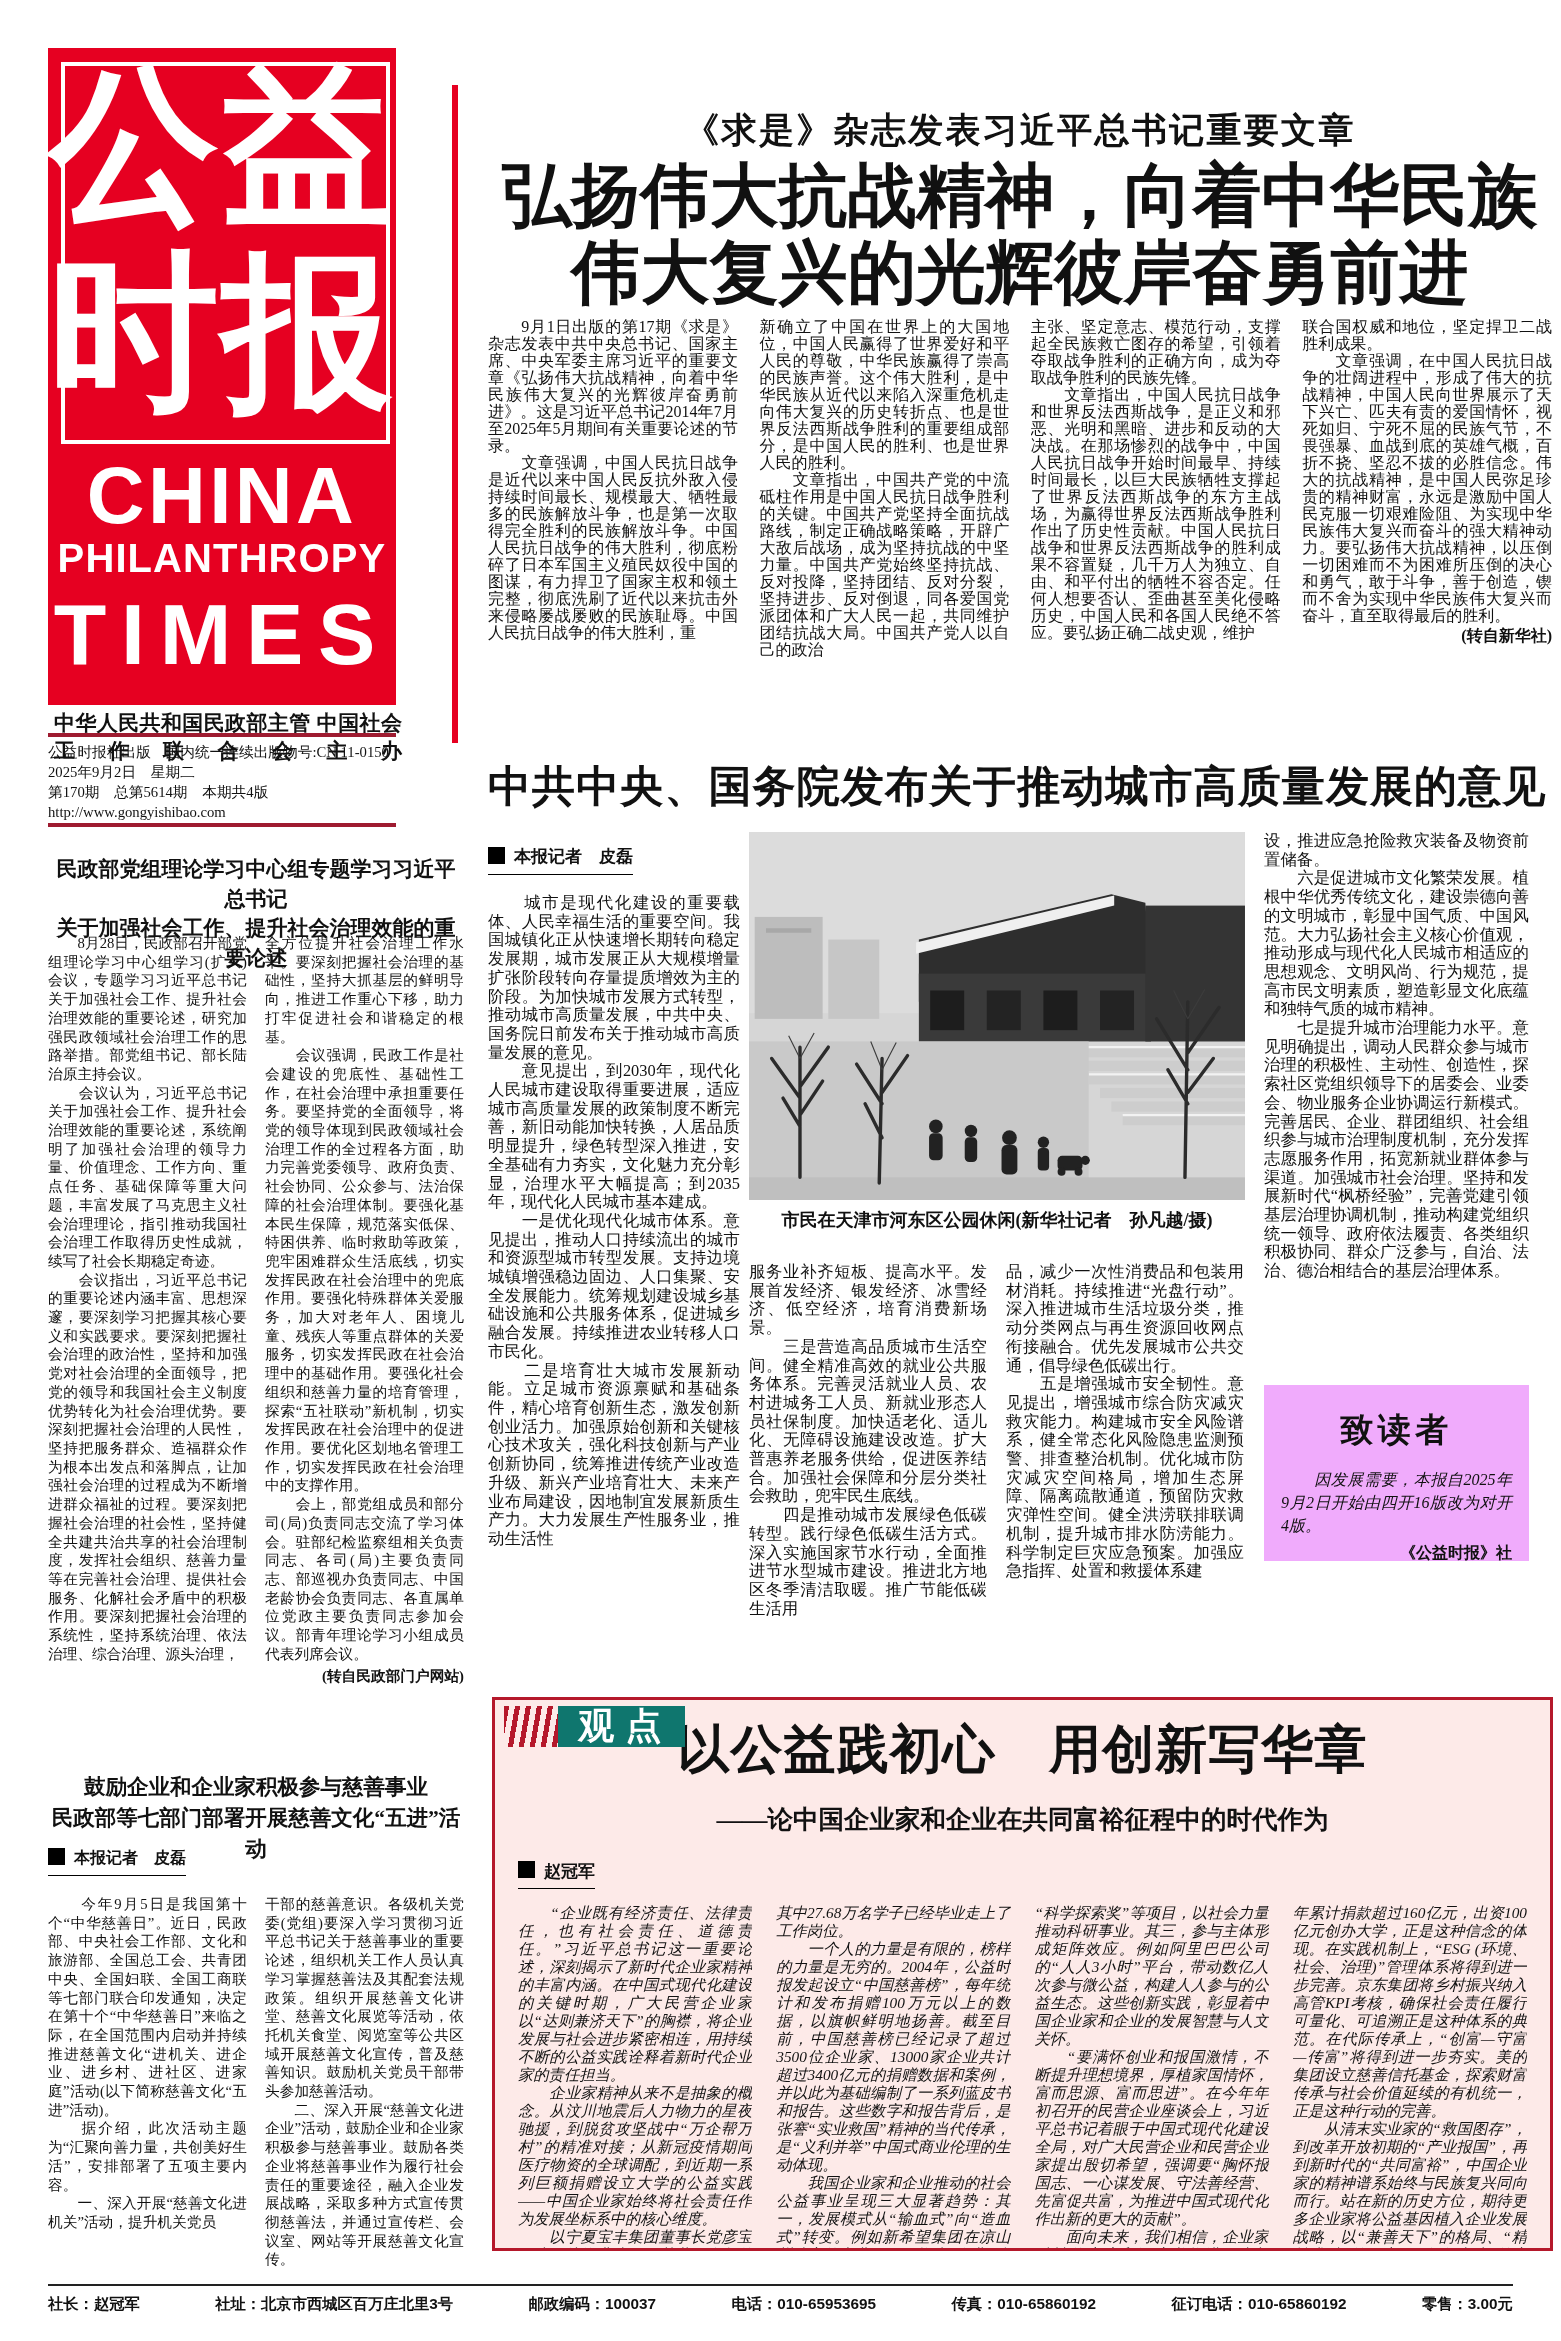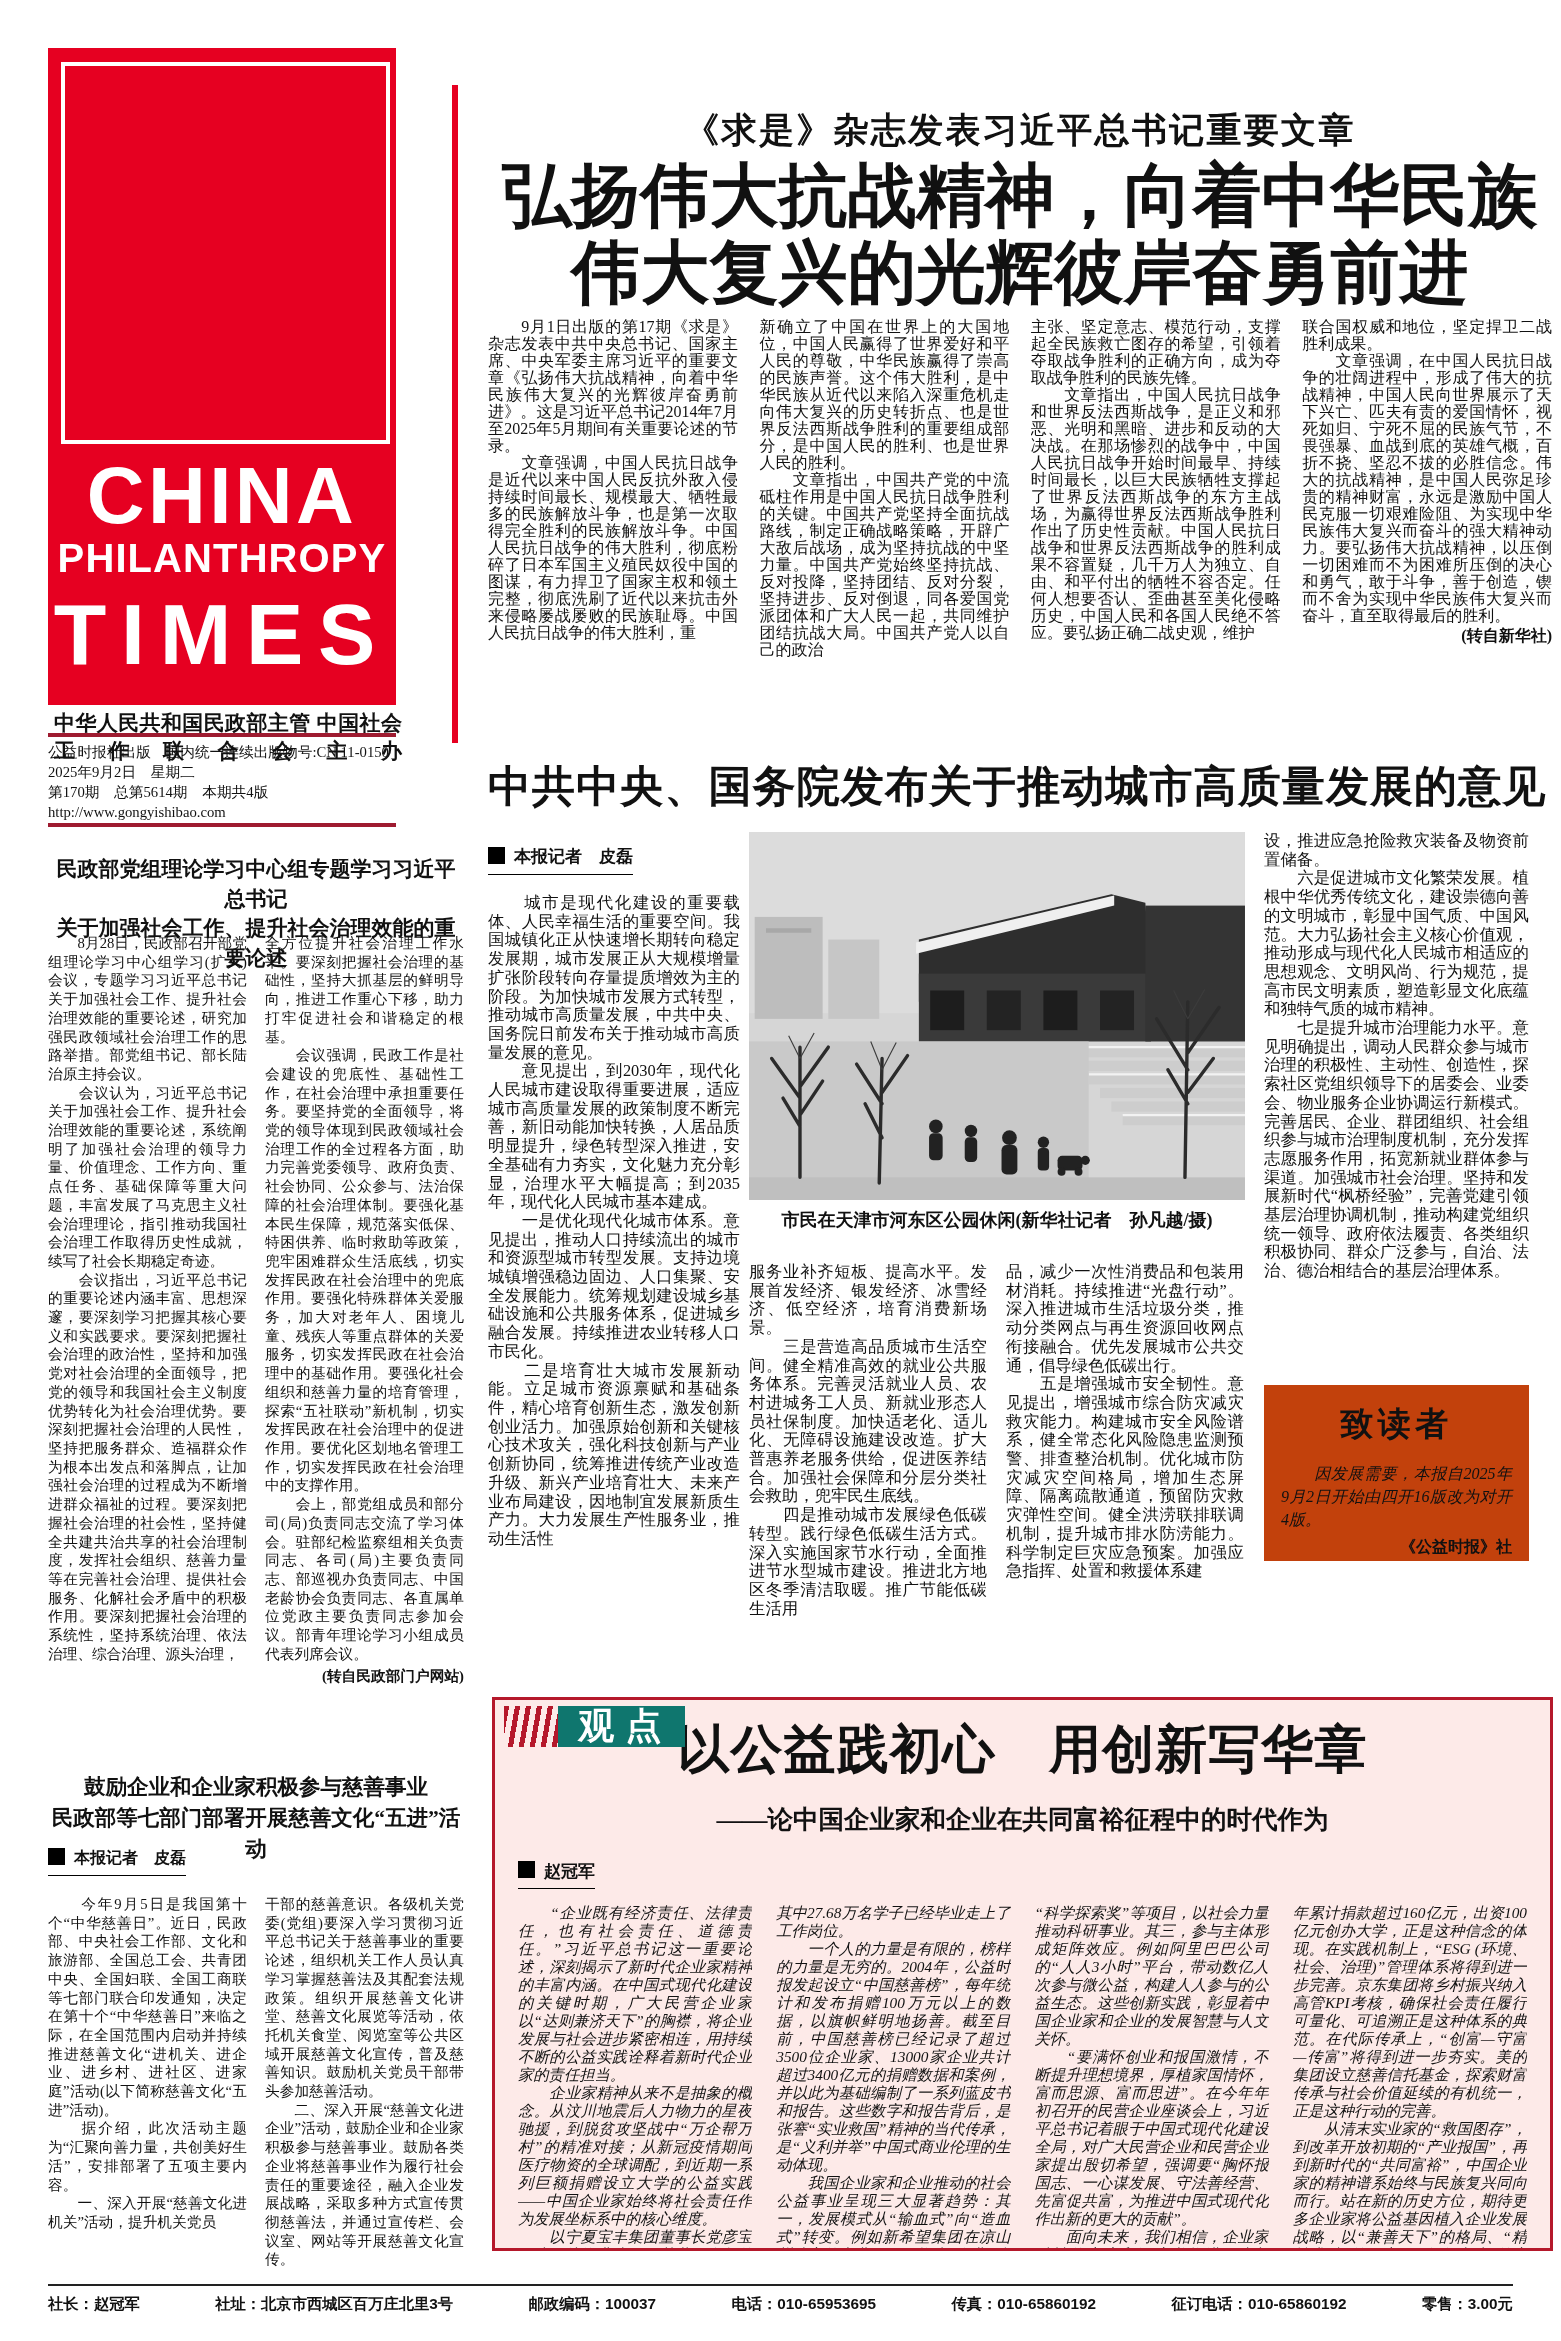--- a/index.html
+++ b/index.html
@@ -75,21 +75,21 @@
   .city-colA{position:absolute;left:488px;top:894px;width:252px;height:785px;overflow:hidden;font-size:16.4px;line-height:18.7px;}
   .city-photo{position:absolute;left:749px;top:832px;width:496px;height:368px;overflow:hidden;background:#cfcfcf;}
   .city-caption{position:absolute;left:749px;top:1208px;width:496px;text-align:center;font-size:18px;font-weight:bold;}
   .city-colB{position:absolute;left:749px;top:1263px;width:238px;height:419px;overflow:hidden;font-size:16.4px;line-height:18.7px;}
   .city-colC{position:absolute;left:1006px;top:1263px;width:238px;height:419px;overflow:hidden;font-size:16.4px;line-height:18.7px;}
   .city-colD{position:absolute;left:1264px;top:832px;width:265px;height:535px;overflow:hidden;font-size:16.4px;line-height:18.7px;}
 
   
   .reader-box{
     position:absolute;left:1264px;top:1385px;width:265px;height:176px;
-    background:#c2410c;overflow:hidden;padding:17px 17px;box-sizing:border-box;
+    background:#f0abfc;overflow:hidden;padding:23px 17px;box-sizing:border-box;
   }
   .reader-title{text-align:center;font-size:33px;font-weight:bold;letter-spacing:4.5px;}
   .reader-body{margin-top:14.7px;font-size:16px;line-height:23px;text-align:justify;font-style:italic;}
   .reader-sign{margin-top:4.5px;font-size:16px;line-height:23px;text-align:right;font-weight:bold;}
   .reader-date{font-size:16px;line-height:23px;text-align:right;}
 
   
   .lm-headline{
     position:absolute;left:48px;top:855px;width:416px;
     text-align:center;font-size:21px;line-height:29.5px;font-weight:bold;
@@ -131,20 +131,24 @@
     font-size:15.3px;font-weight:bold;font-family:"Liberation Sans", sans-serif;
   }
 </style>
 </head>
 <body>
 
 <div class="page">
 
   <div class="masthead">
     <div class="logo-frame"></div>
+    <div class="logo-cn">
+      <div>公益</div>
+      <div>时报</div>
+    </div>
     <div class="logo-en en1">CHINA</div>
     <div class="logo-en en2">PHILANTHROPY</div>
     <div class="logo-en en3">TIMES</div>
   </div>
   <div class="supervisor">中华人民共和国民政部主管 中国社会工作联合会主办</div>
   <div class="redrule rr1"></div>
   <div class="pubinfo">
     <div>公益时报社出版　国内统一连续出版物号:CN 11-0150</div>
     <div>2025年9月2日　星期二</div>
     <div>第170期　总第5614期　本期共4版</div>

